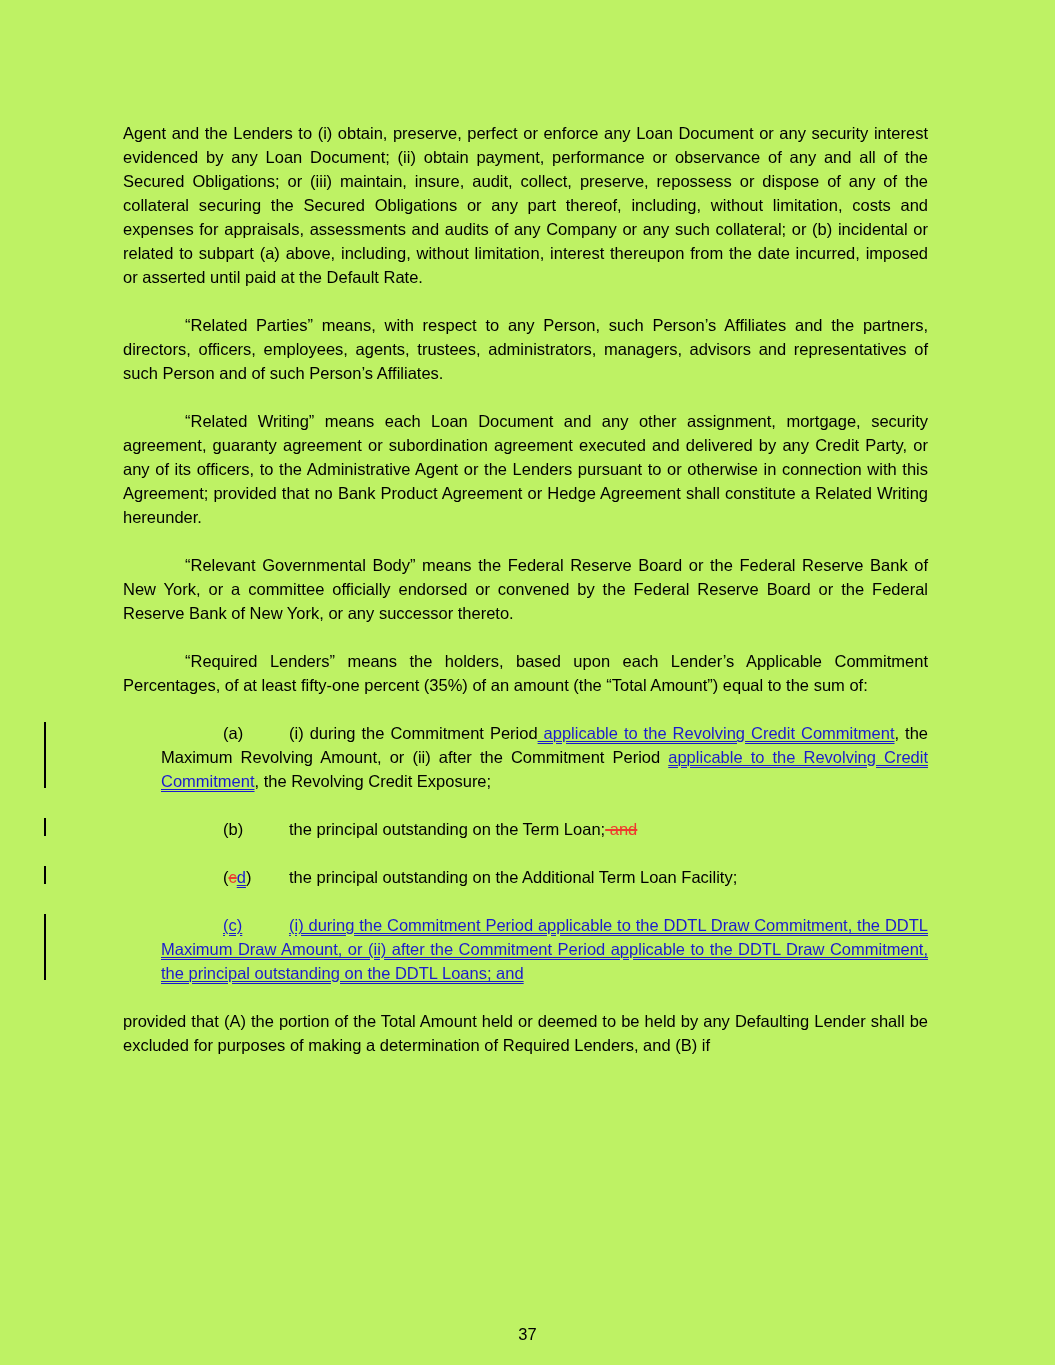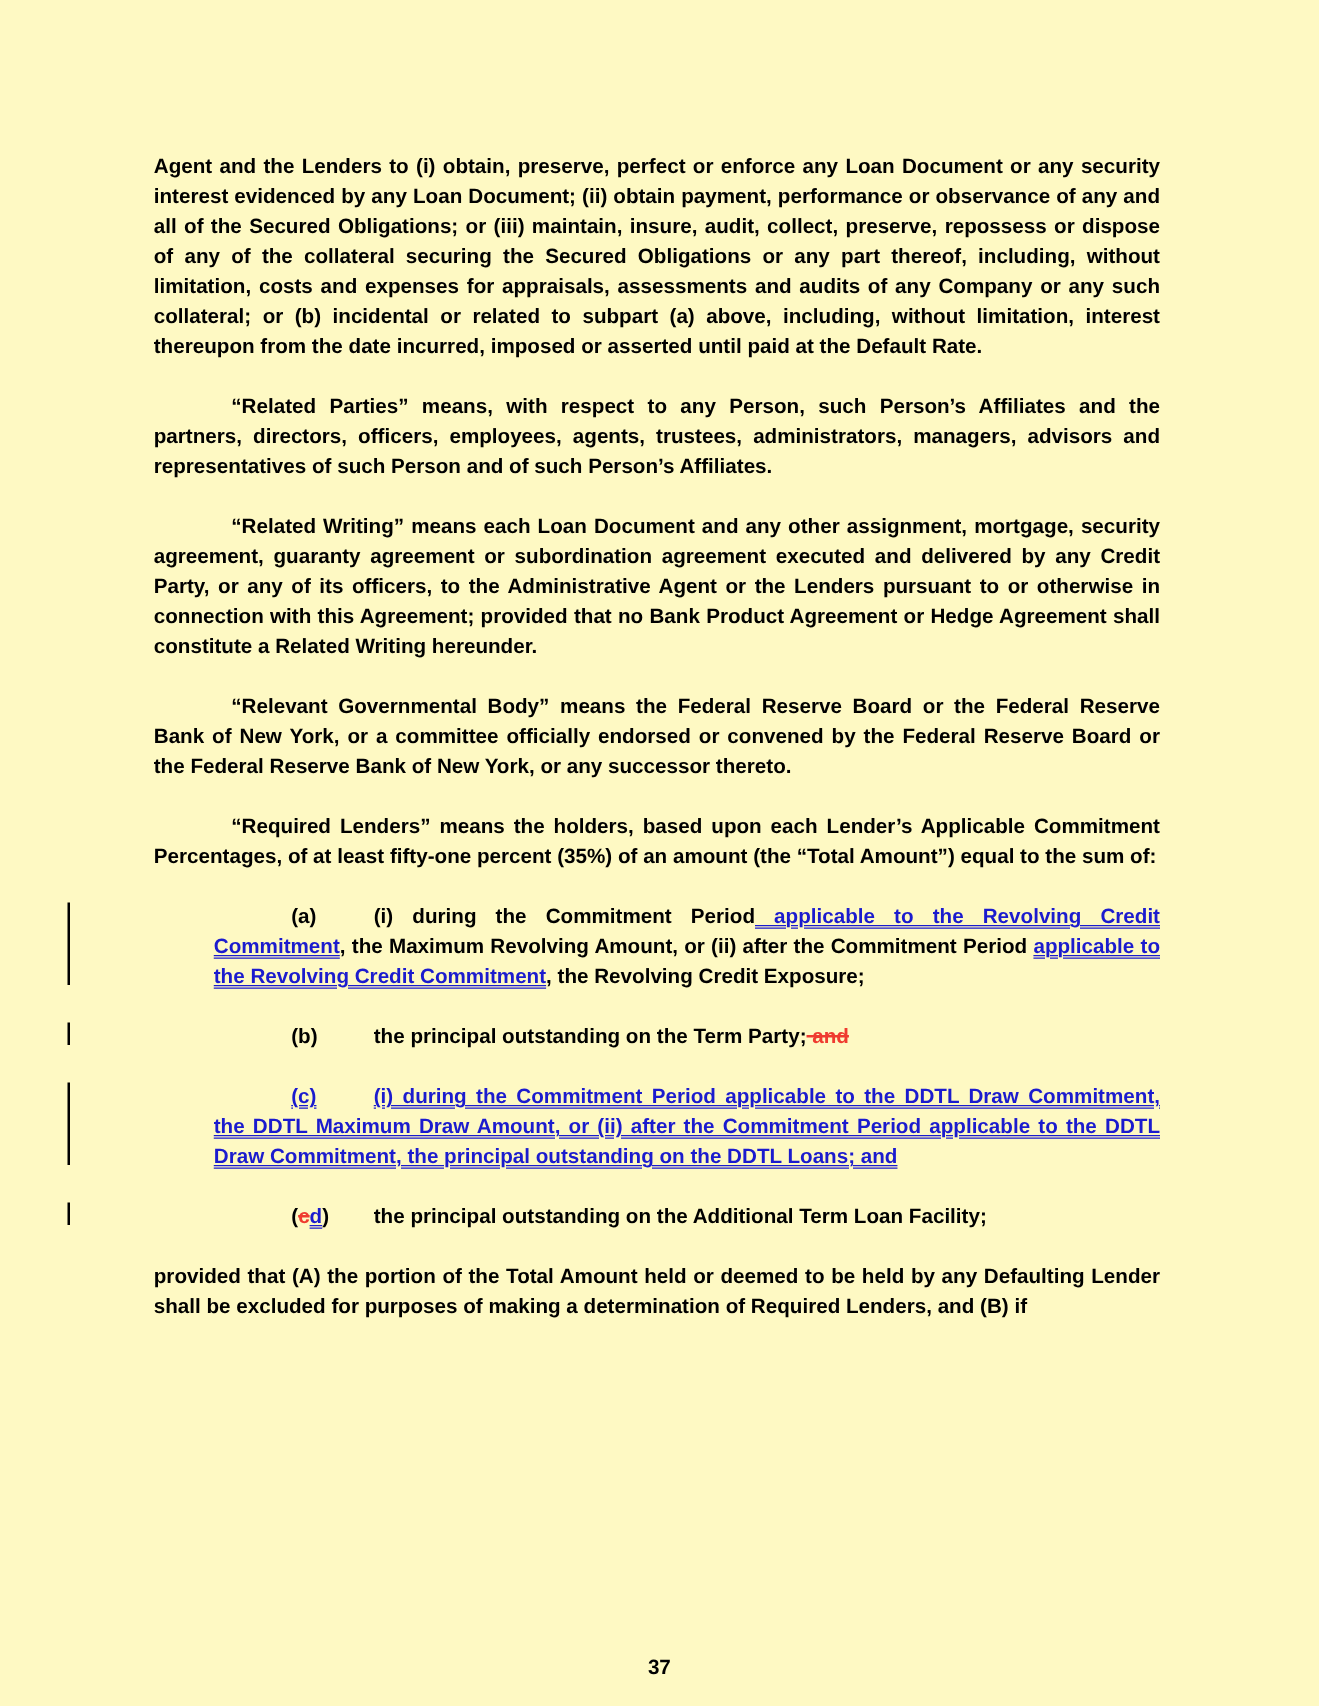--- a/index.html
+++ b/index.html
@@ -4,43 +4,42 @@
 <style>
   html, body {
     margin: 0;
     padding: 0;
     background: #ffffff;
   }
   .page {
     position: relative;
     width: 1055px;
     height: 1365px;
-    background: #fef9c3;
+    background: #bef264;
     font-family: "Liberation Sans", "DejaVu Sans", sans-serif;
     font-size: 16.5px;
     line-height: 24px;
     color: var(--body-text, #000000);
     overflow: hidden;
-    font-weight: bold;
   }
   .content {
     position: absolute;
     left: 123px;
     top: 121px;
     width: 805px;
   }
   .content p {
     margin: 0 0 24px 0;
     text-align: justify;
   }
   p.body.indent {
     text-indent: 62px;
   }
   p.sub {
-    margin-left: 48px;
+    margin-left: 38px;
     text-indent: 62px;
     position: relative;
   }
   .label {
     display: inline-block;
     min-width: 66px;
     text-indent: 0;
   }
   .changebar {
     position: absolute;
@@ -74,19 +73,19 @@
 <body>
 
 <div class="page">
   <div class="content" id="doc-content">
       <p class="body"><span>Agent and the Lenders to (i) obtain, preserve, perfect or enforce any Loan Document or any security interest evidenced by any Loan Document; (ii) obtain payment, performance or observance of any and all of the Secured Obligations; or (iii) maintain, insure, audit, collect, preserve, repossess or dispose of any of the collateral securing the Secured Obligations or any part thereof, including, without limitation, costs and expenses for appraisals, assessments and audits of any Company or any such collateral; or (b) incidental or related to subpart (a) above, including, without limitation, interest thereupon from the date incurred, imposed or asserted until paid at the Default Rate.</span></p>
       <p class="body indent"><span>“Related Parties” means, with respect to any Person, such Person’s Affiliates and the partners, directors, officers, employees, agents, trustees, administrators, managers, advisors and representatives of such Person and of such Person’s Affiliates.</span></p>
       <p class="body indent"><span>“Related Writing” means each Loan Document and any other assignment, mortgage, security agreement, guaranty agreement or subordination agreement executed and delivered by any Credit Party, or any of its officers, to the Administrative Agent or the Lenders pursuant to or otherwise in connection with this Agreement; provided that no Bank Product Agreement or Hedge Agreement shall constitute a Related Writing hereunder.</span></p>
       <p class="body indent"><span>“Relevant Governmental Body” means the Federal Reserve Board or the Federal Reserve Bank of New York, or a committee officially endorsed or convened by the Federal Reserve Board or the Federal Reserve Bank of New York, or any successor thereto.</span></p>
       <p class="body indent"><span>“Required Lenders” means the holders, based upon each Lender’s Applicable Commitment Percentages, of at least fifty-one percent (35%) of an amount (the “Total Amount”) equal to the sum of:</span></p>
       <p class="sub indent changed"><span class="changebar"></span><span class="label"><span>(a)</span></span><span>(i) during the Commitment Period</span><span class="ins"> applicable to the Revolving Credit Commitment</span><span>, the Maximum Revolving Amount, or (ii) after the Commitment Period </span><span class="ins">applicable to the Revolving Credit Commitment</span><span>, the Revolving Credit Exposure;</span></p>
-      <p class="sub indent changed"><span class="changebar"></span><span class="label"><span>(b)</span></span><span>the principal outstanding on the Term Party;</span><span class="del"> and</span></p>
+      <p class="sub indent changed"><span class="changebar"></span><span class="label"><span>(b)</span></span><span>the principal outstanding on the Term Loan;</span><span class="del"> and</span></p>
+      <p class="sub indent changed"><span class="changebar"></span><span class="label"><span>(</span><span class="del">c</span><span class="ins">d</span><span>)</span></span><span>the principal outstanding on the Additional Term Loan Facility;</span></p>
       <p class="sub indent changed"><span class="changebar"></span><span class="label"><span class="ins">(c)</span></span><span class="ins">(i) during the Commitment Period applicable to the DDTL Draw Commitment, the DDTL Maximum Draw Amount, or (ii) after the Commitment Period applicable to the DDTL Draw Commitment, the principal outstanding on the DDTL Loans; and</span></p>
-      <p class="sub indent changed"><span class="changebar"></span><span class="label"><span>(</span><span class="del">c</span><span class="ins">d</span><span>)</span></span><span>the principal outstanding on the Additional Term Loan Facility;</span></p>
       <p class="body"><span>provided that (A) the portion of the Total Amount held or deemed to be held by any Defaulting Lender shall be excluded for purposes of making a determination of Required Lenders, and (B) if</span></p>
     </div>
   <div class="page-number">37</div>
 </div>
 
 </body></html>

